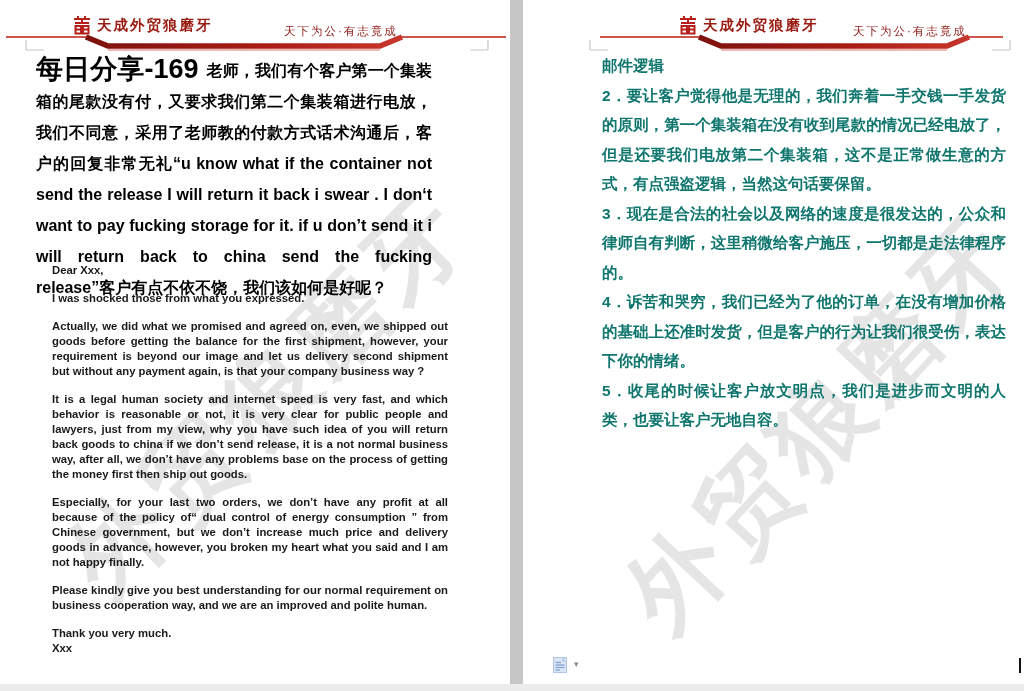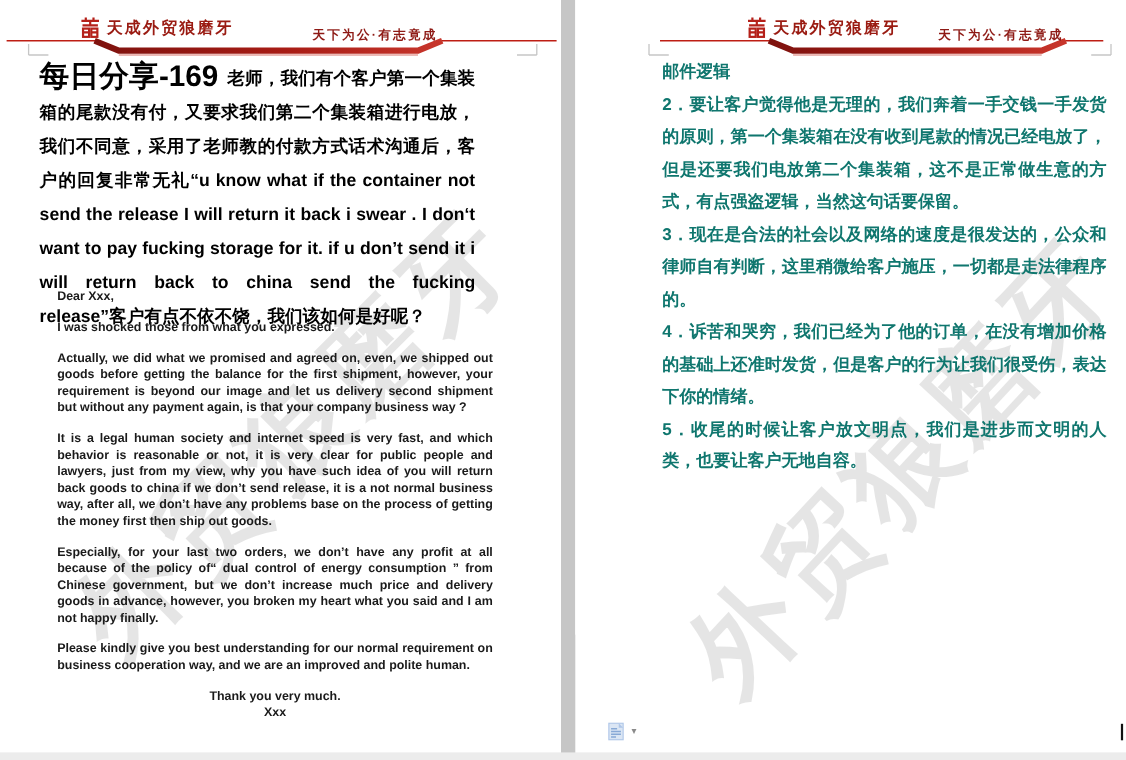--- a/index.html
+++ b/index.html
@@ -16,21 +16,21 @@
 
   
   .header-svg{position:absolute;left:0;top:0;pointer-events:none;}
   .brand{position:absolute;display:flex;align-items:center;gap:5px;}
   .page-left .brand{left:72px;top:15px;}
   .page-right .brand{left:155px;top:15px;}
   .brand-name{
     font-size:14.5px;font-weight:bold;color:#9a1b12;letter-spacing:2px;white-space:nowrap;
   }
   .slogan{
-    position:absolute;font-size:11.5px;font-weight:bold;color:#8e1a15;
+    position:absolute;font-size:11.5px;font-weight:normal;color:#8e1a15;
     letter-spacing:2px;white-space:nowrap;
   }
   .page-left .slogan{left:284px;top:24px;}
   .page-right .slogan{left:330px;top:24px;}
   .corner-marks{position:absolute;left:0;top:0;pointer-events:none;}
 
   
   .watermark{
     position:absolute;font-weight:bold;white-space:nowrap;pointer-events:none;
     color:rgba(0,0,0,0.10);font-size:96px;letter-spacing:8px;z-index:0;
@@ -42,21 +42,21 @@
   .intro{
     position:absolute;left:36px;top:54px;width:396px;margin:0;z-index:1;
     color:#000000;font-weight:bold;font-size:16px;line-height:31px;text-align:justify;
   }
   .doc-title{font-size:27px;letter-spacing:0;padding-right:8px;vertical-align:-2px;}
   .letter{
     position:absolute;left:36px;top:263px;width:396px;z-index:1;
     color:#1a1a1a;font-weight:bold;font-size:11.3px;line-height:15px;text-align:justify;margin-left:16px;
   }
   .letter p{margin:0 0 13px;}
-  .letter .closing p{margin:0;text-align:center;}
+  .letter .closing p{margin:0;text-align:left;}
 
   
   .points{
     position:absolute;left:79px;top:51px;width:404px;z-index:1;
     color:#0f766e;font-weight:bold;font-size:15.5px;line-height:29.5px;text-align:justify;
   }
   .points p{margin:0;}
 
   
   .paste-btn{

